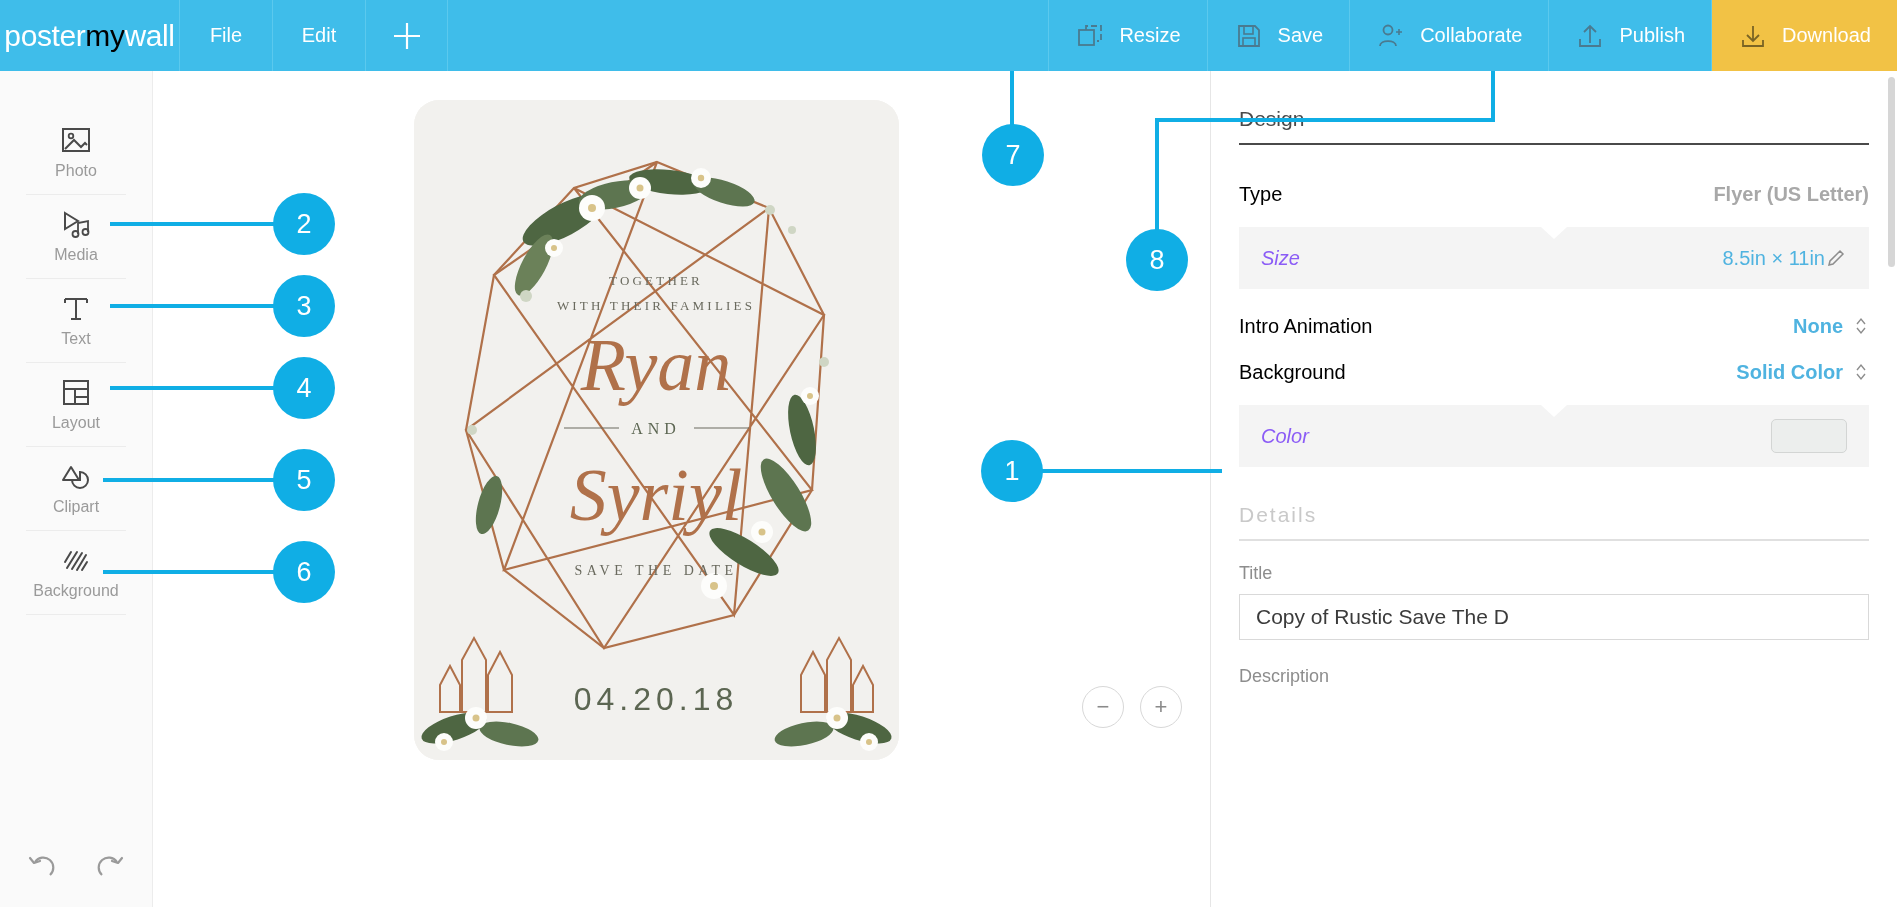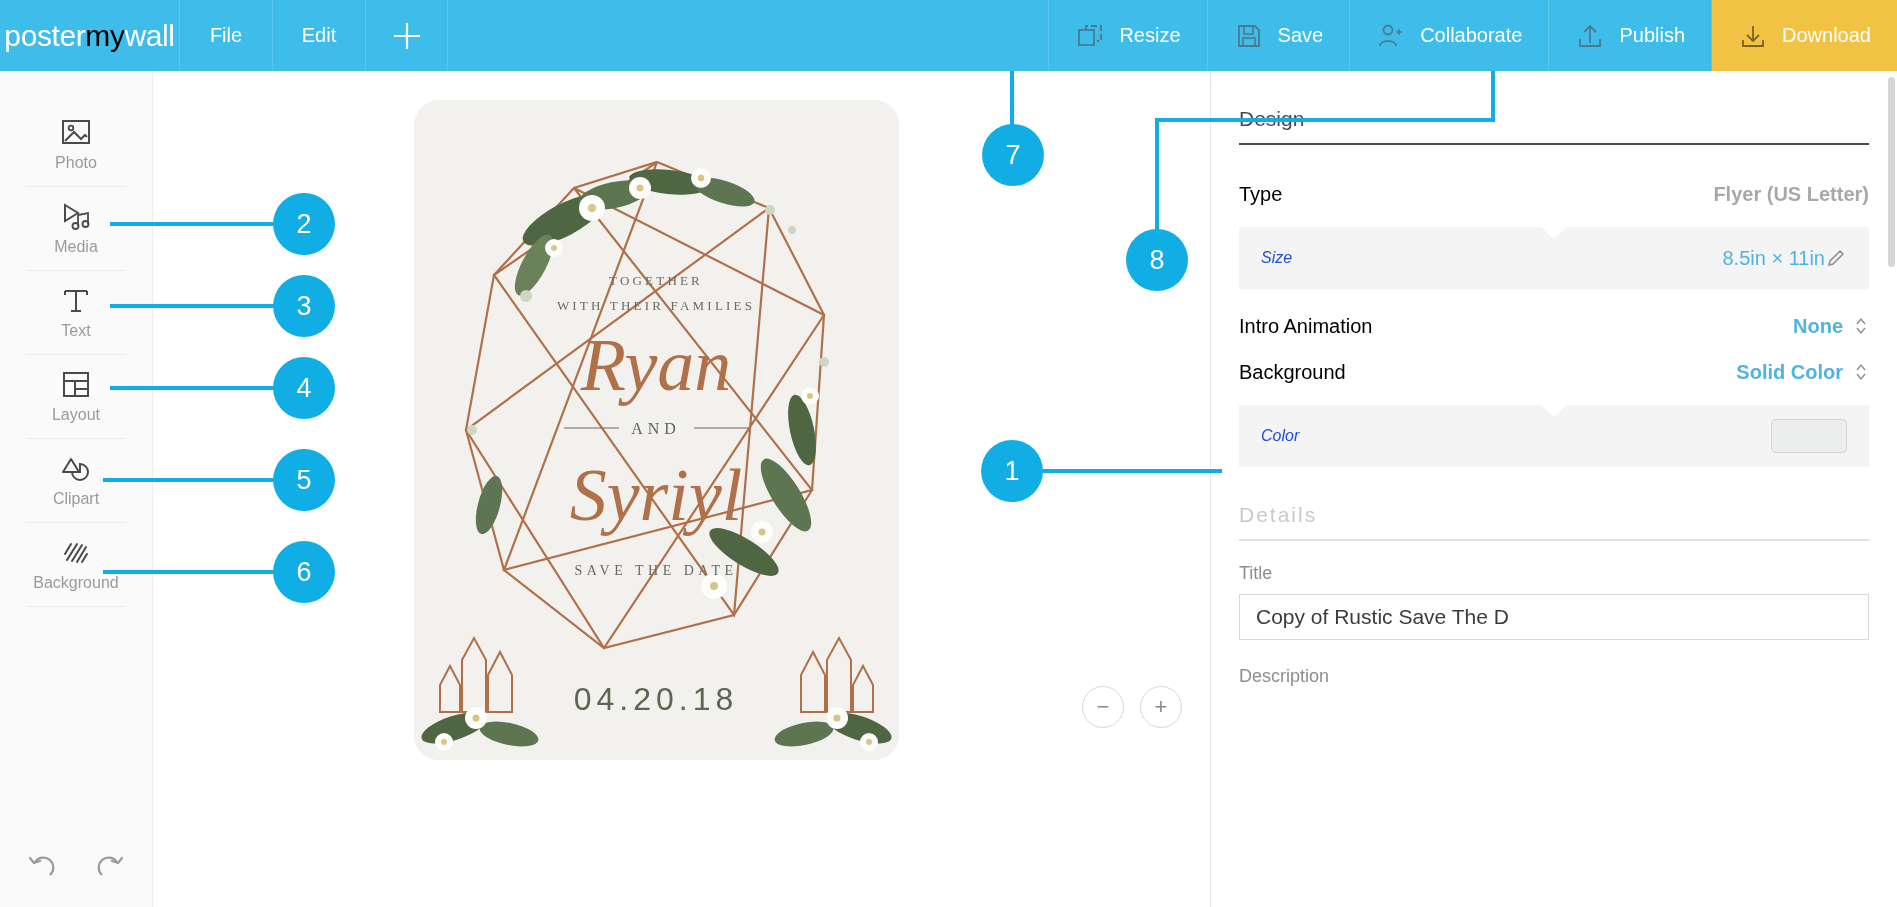--- a/index.html
+++ b/index.html
@@ -58,21 +58,21 @@
     width: 1897px; height: 836px;
     background: #fafafa;
   }
 
   
   .leftrail {
     position: absolute; left: 0; top: 0;
     width: 152px; height: 836px;
     background: #fafafa;
     display: flex; flex-direction: column; align-items: center;
-    padding-top: 32px;
+    padding-top: 40px;
   }
   .tool {
     width: 100px; height: 84px;
     display: flex; flex-direction: column; align-items: center; justify-content: center;
     gap: 6px; cursor: pointer;
     border-bottom: 1px solid #ececec;
   }
   .tool:last-of-type { border-bottom: none; }
   .tool .tlabel { font-size: 16px; color: #9a9a9a; }
   .tool svg { display: block; }
@@ -141,21 +141,21 @@
     padding: 0 22px; margin: 10px 0 14px 0;
     position: relative;
   }
   .gray-box .caret {
     position: absolute; top: 0; left: 50%; transform: translateX(-50%);
     width: 0; height: 0;
     border-left: 13px solid transparent;
     border-right: 13px solid transparent;
     border-top: 12px solid #ffffff;
   }
-  .gray-box .glabel { font-size: 16px; color: #1d4ed8; font-style: italic; }
+  .gray-box .glabel { font-size: 20px; color: #8b5cf6; font-style: italic; }
   .gray-box .gvalue { font-size: 20px; color: #4FB3E0; display: flex; align-items: center; }
 
   .swatch {
     width: 76px; height: 34px; border-radius: 5px;
     background: #eceeed; border: 1px solid #d3d5d4;
     cursor: pointer;
   }
 
   .field-label { font-size: 18px; color: #8d8d8d; margin-bottom: 10px; }
   .textinput {

